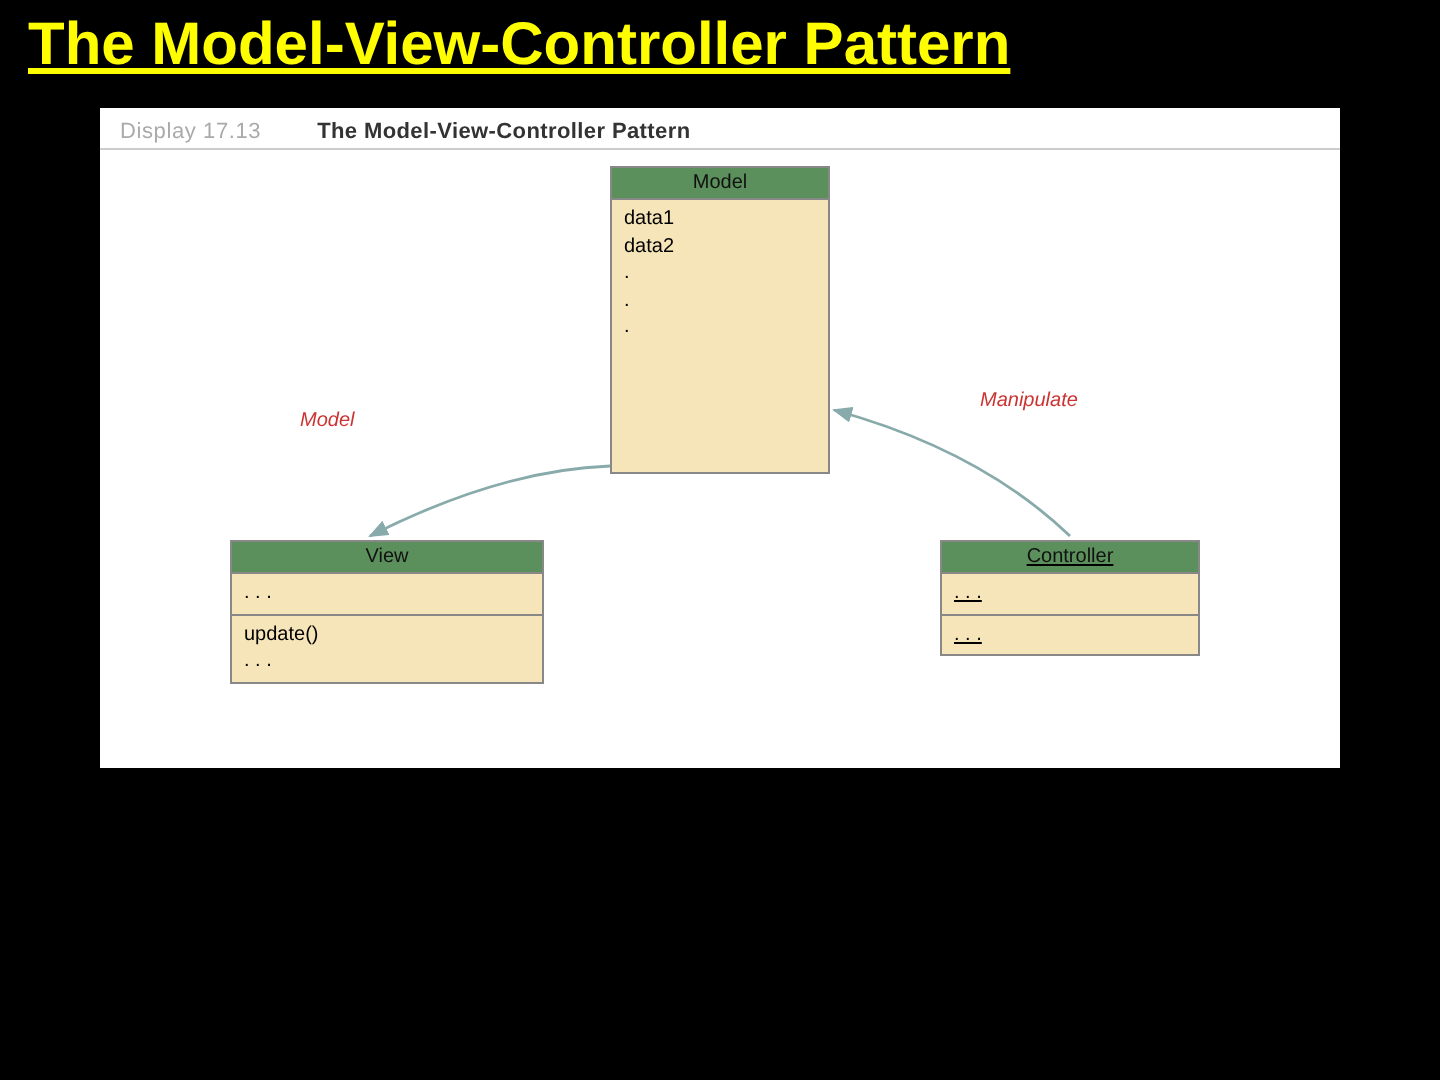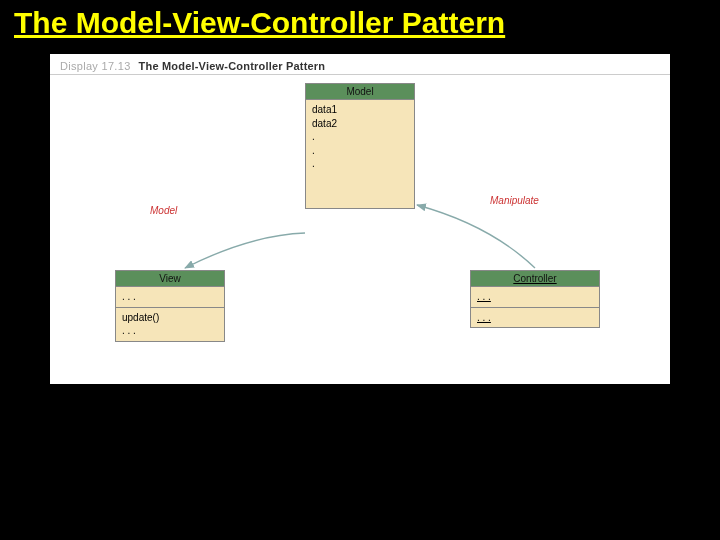--- a/index.html
+++ b/index.html
@@ -24,21 +24,21 @@
     margin: 10px auto 0 auto;
     position: relative;
     font-family: Verdana, Arial, sans-serif;
   }
   .display-header {
     padding: 6px 10px 2px 10px;
     font-size: 11px;
     color: #aaa;
     border-bottom: 1px solid #ccc;
     display: flex;
-    gap: 8px;
+    gap: 28px;
     align-items: baseline;
   }
   .display-header .label { letter-spacing: 0.3px; }
   .display-header .caption { color: #333; font-weight: bold; letter-spacing: 0.2px; }
 
   .diagram { position: relative; width: 100%; height: calc(100% - 24px); padding-left: 44px; }
 
   .uml-box {
     position: absolute;
     background: #f6e5b9;
@@ -59,23 +59,23 @@
     border-bottom: 1px solid #888;
     padding: 3px 6px;
     line-height: 1.35;
     min-height: 16px;
     white-space: pre-line;
   }
   .uml-box .section:last-child { border-bottom: none; }
 
   
   .model-box { left: 255px; top: 8px; width: 110px; }
-  .model-body { height: 108px; }
+  .model-body { height: 136px; }
 
-  .view-box  { left: 65px; top: 195px; width: 110px; }
+  .view-box  { left: 65px; top: 195px; width: 157px; }
   .ctrl-box  { left: 420px; top: 195px; width: 130px; text-decoration: underline; }
 
   .edge-label {
     position: absolute;
     font-size: 10px;
     color: #c33;
     font-style: italic;
     margin-top: 12px;
   }
   .notify-label { left: 100px; top: 118px; }

